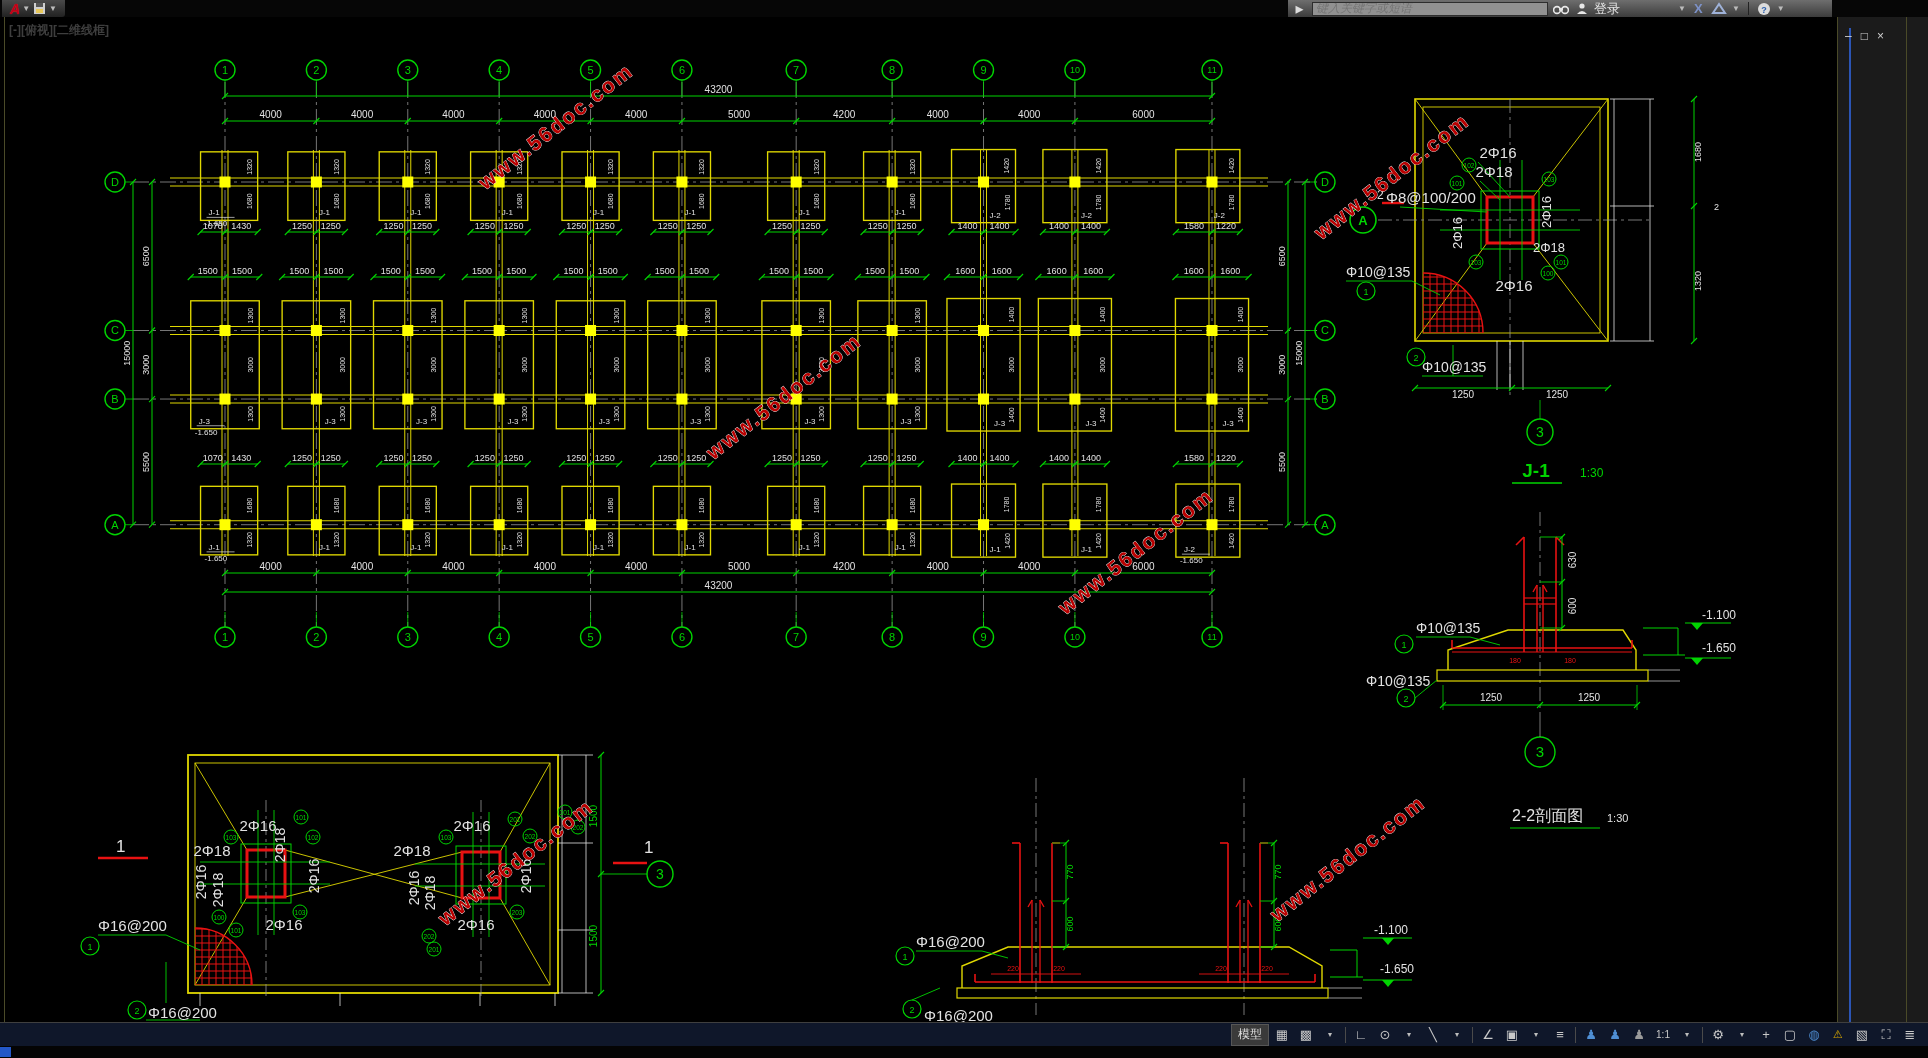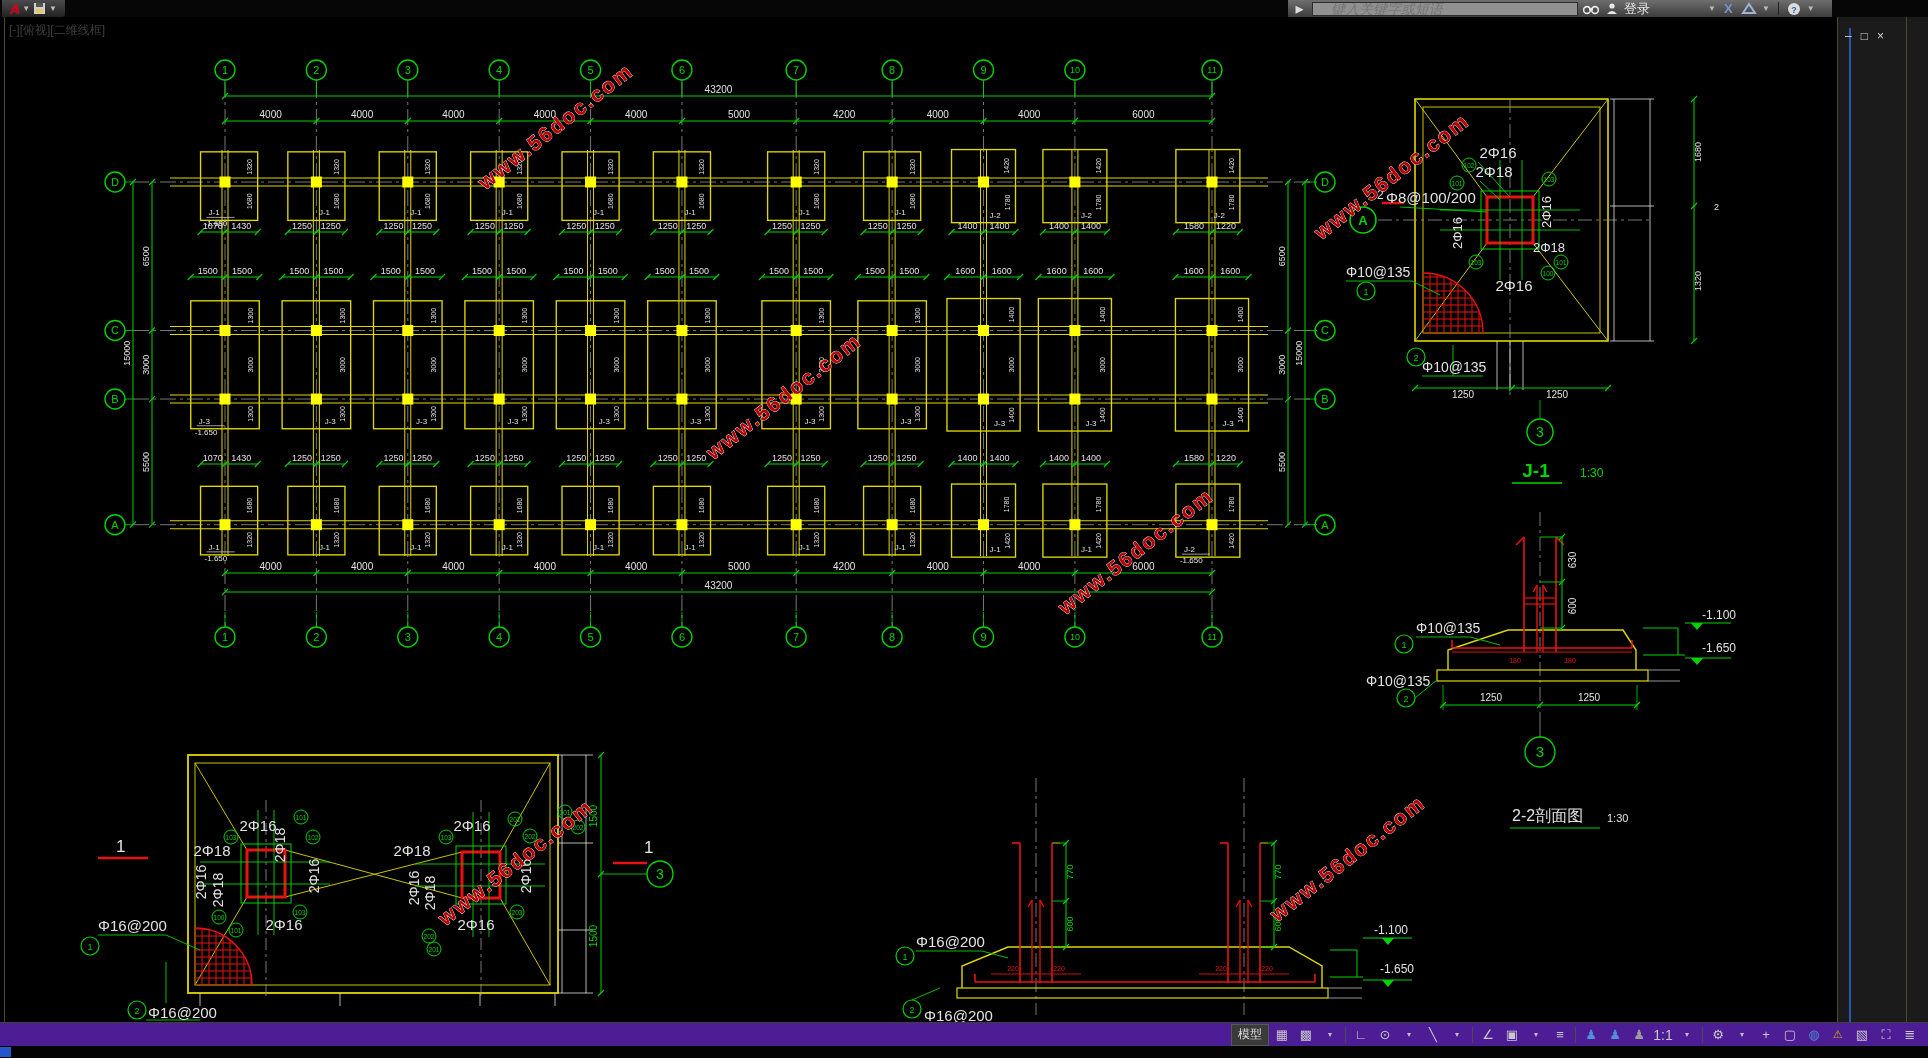--- a/index.html
+++ b/index.html
@@ -6,42 +6,42 @@
     font-family:"Liberation Sans","DejaVu Sans",sans-serif;position:relative;}
   .titlebar{position:absolute;left:0;top:0;width:1928px;height:17px;background:#060606;z-index:30;}
   .qat{position:absolute;left:2px;top:0;height:17px;display:flex;align-items:center;gap:2px;
     background:linear-gradient(#4a4a4a,#222);padding:0 8px;border-radius:0 0 3px 0;}
   .logoA{color:#c00018;font-weight:bold;font-style:italic;font-size:14px;line-height:14px;
     text-shadow:0 0 1px #ff3030;}
   .caret{color:#bbb;font-size:8px;}
   .tb-search{position:absolute;left:1288px;top:0;height:17px;width:536px;display:flex;align-items:center;
     background:linear-gradient(#6e6e6e,#3c3c3c);padding:0 4px;gap:5px;}
   .tb-search input{width:228px;height:12px;background:#919191;border:1px solid #2d2d2d;
-    font-style:italic;font-size:14px;color:#3a3a3a;padding:0 18px;}
+    font-style:italic;font-size:12px;color:#3a3a3a;padding:0 3px;font-family:Liberation Mono, monospace;}
   .tb-ic{display:inline-flex;align-items:center;justify-content:center;height:15px;min-width:15px;color:#ddd;}
   .signin{color:#e5e5e5;font-size:13px;}
   .sep-v{width:1px;height:13px;background:#222;margin:0 3px;}
-  .vp-label{position:absolute;left:9px;top:22px;color:#3e3e3e;font-size:12px;z-index:5;}
+  .vp-label{position:absolute;left:9px;top:22px;color:#3e3e3e;font-size:12px;z-index:5;font-weight:bold;}
   .win-controls{position:absolute;left:1845px;top:29px;z-index:25;display:flex;gap:9px;color:#cfcfcf;
     font-size:12px;line-height:14px;}
   .win-controls span{cursor:default;}
   .right-gutter{position:absolute;left:1837px;top:17px;width:91px;height:1029px;background:#1b1b1b;z-index:3;}
   .oline{position:absolute;top:0;width:1px;height:100%;background:#4a4a28;}
   .bline{position:absolute;top:11px;width:2px;height:1005px;background:#2e5fd0;opacity:.85;}
   .left-edge{position:absolute;left:4px;top:17px;width:1px;height:1005px;background:#4a4a28;z-index:4;}
-  .statusbar{position:absolute;left:0;top:1022px;width:1928px;height:24px;background:#4c1d95;
+  .statusbar{position:absolute;left:0;top:1022px;width:1928px;height:24px;background:#0f172a;
     border-top:1px solid #3f3f3f;z-index:30;display:flex;align-items:center;justify-content:flex-end;
     padding-right:6px;box-sizing:border-box;}
   .sb-item{display:inline-flex;align-items:center;justify-content:center;height:20px;min-width:20px;
     color:#c8c8c8;font-size:13px;margin:0 1px;border:1px solid transparent;}
   .sb-item.btn{background:#3a3a3a;border:1px solid #565656;font-size:12px;padding:0 6px;color:#ddd;}
   .sb-item.blue{color:#4f8fd4;}
   .sb-item.gray{color:#9a9a9a;}
   .sb-item.warn{color:#d8a800;font-size:11px;}
-  .sb-item.small{font-size:14px;}
+  .sb-item.small{font-size:10px;}
   .sb-sep{width:1px;height:16px;background:#4a4a4a;margin:0 3px;}
   .sb-caret{color:#bdbdbd;font-size:8px;margin:0 1px;}
   .bottom-strip{position:absolute;left:0;top:1046px;width:1928px;height:12px;background:#040404;z-index:30;}
   .bs-blue{position:absolute;left:0;top:1px;width:11px;height:10px;background:#2458c8;}
   #cad{position:absolute;left:0;top:0;z-index:2;}
 </style>
 </head>
 <body>
 
 <div class="titlebar">

